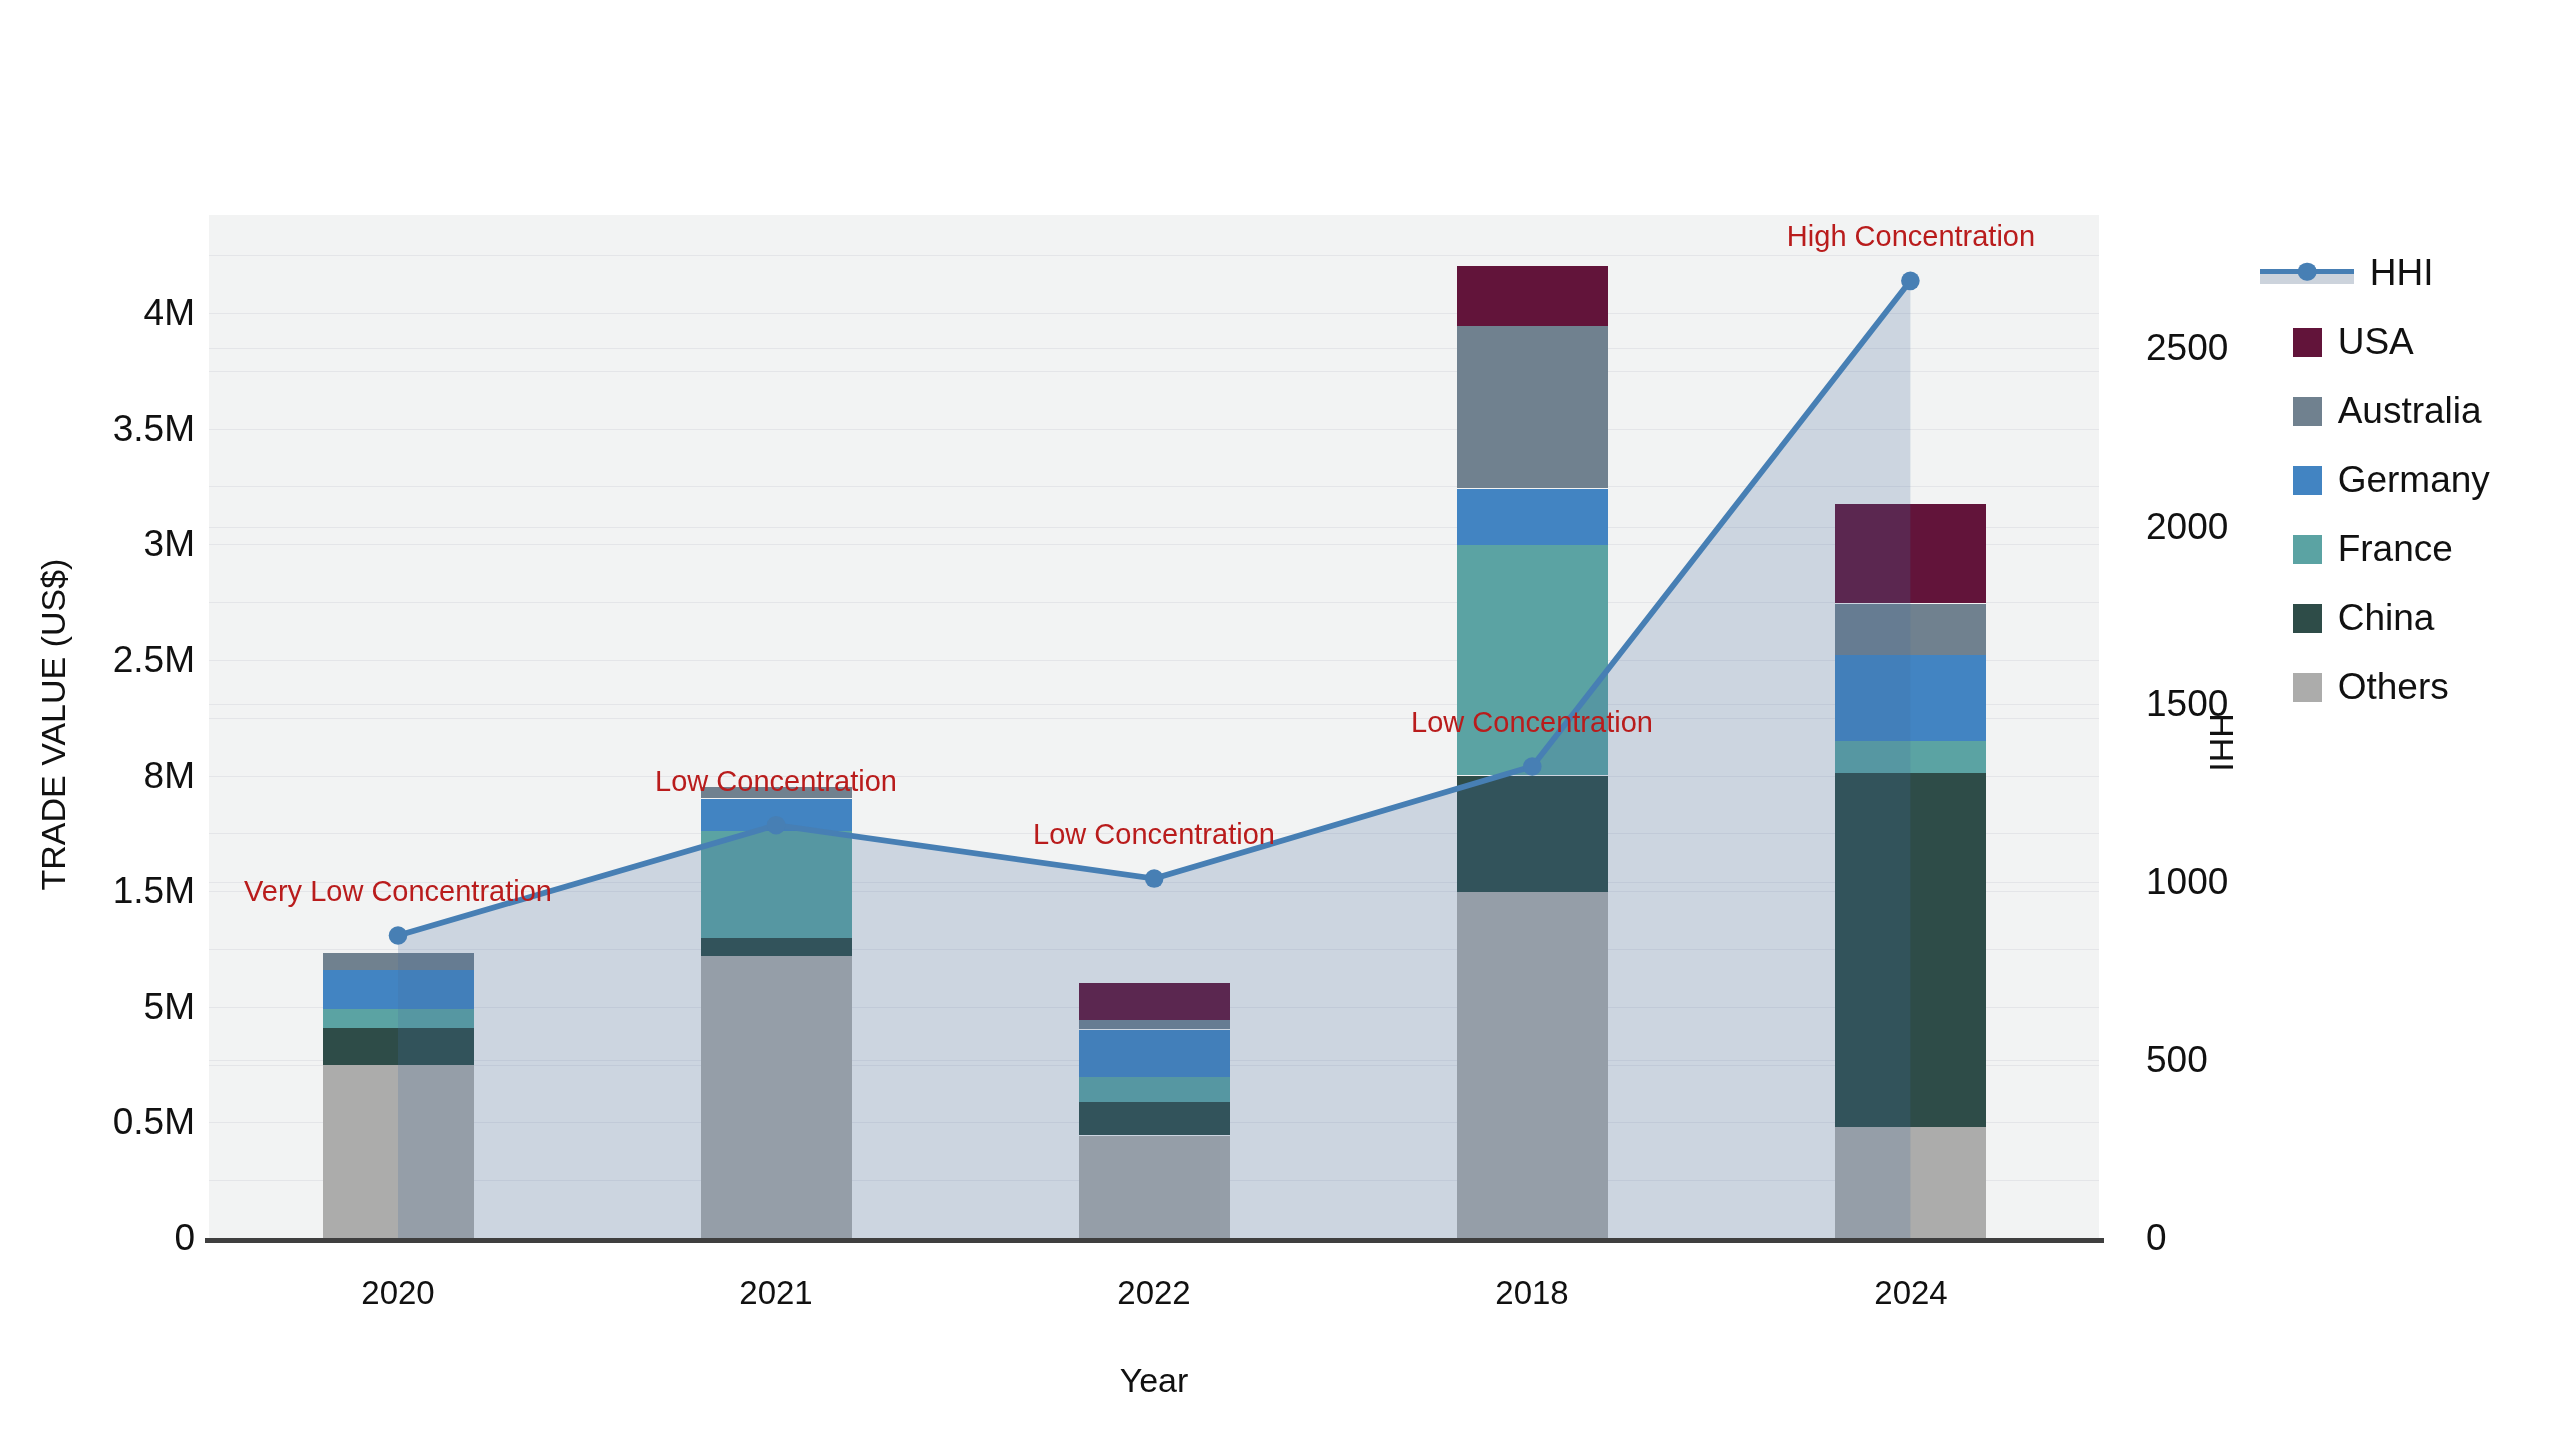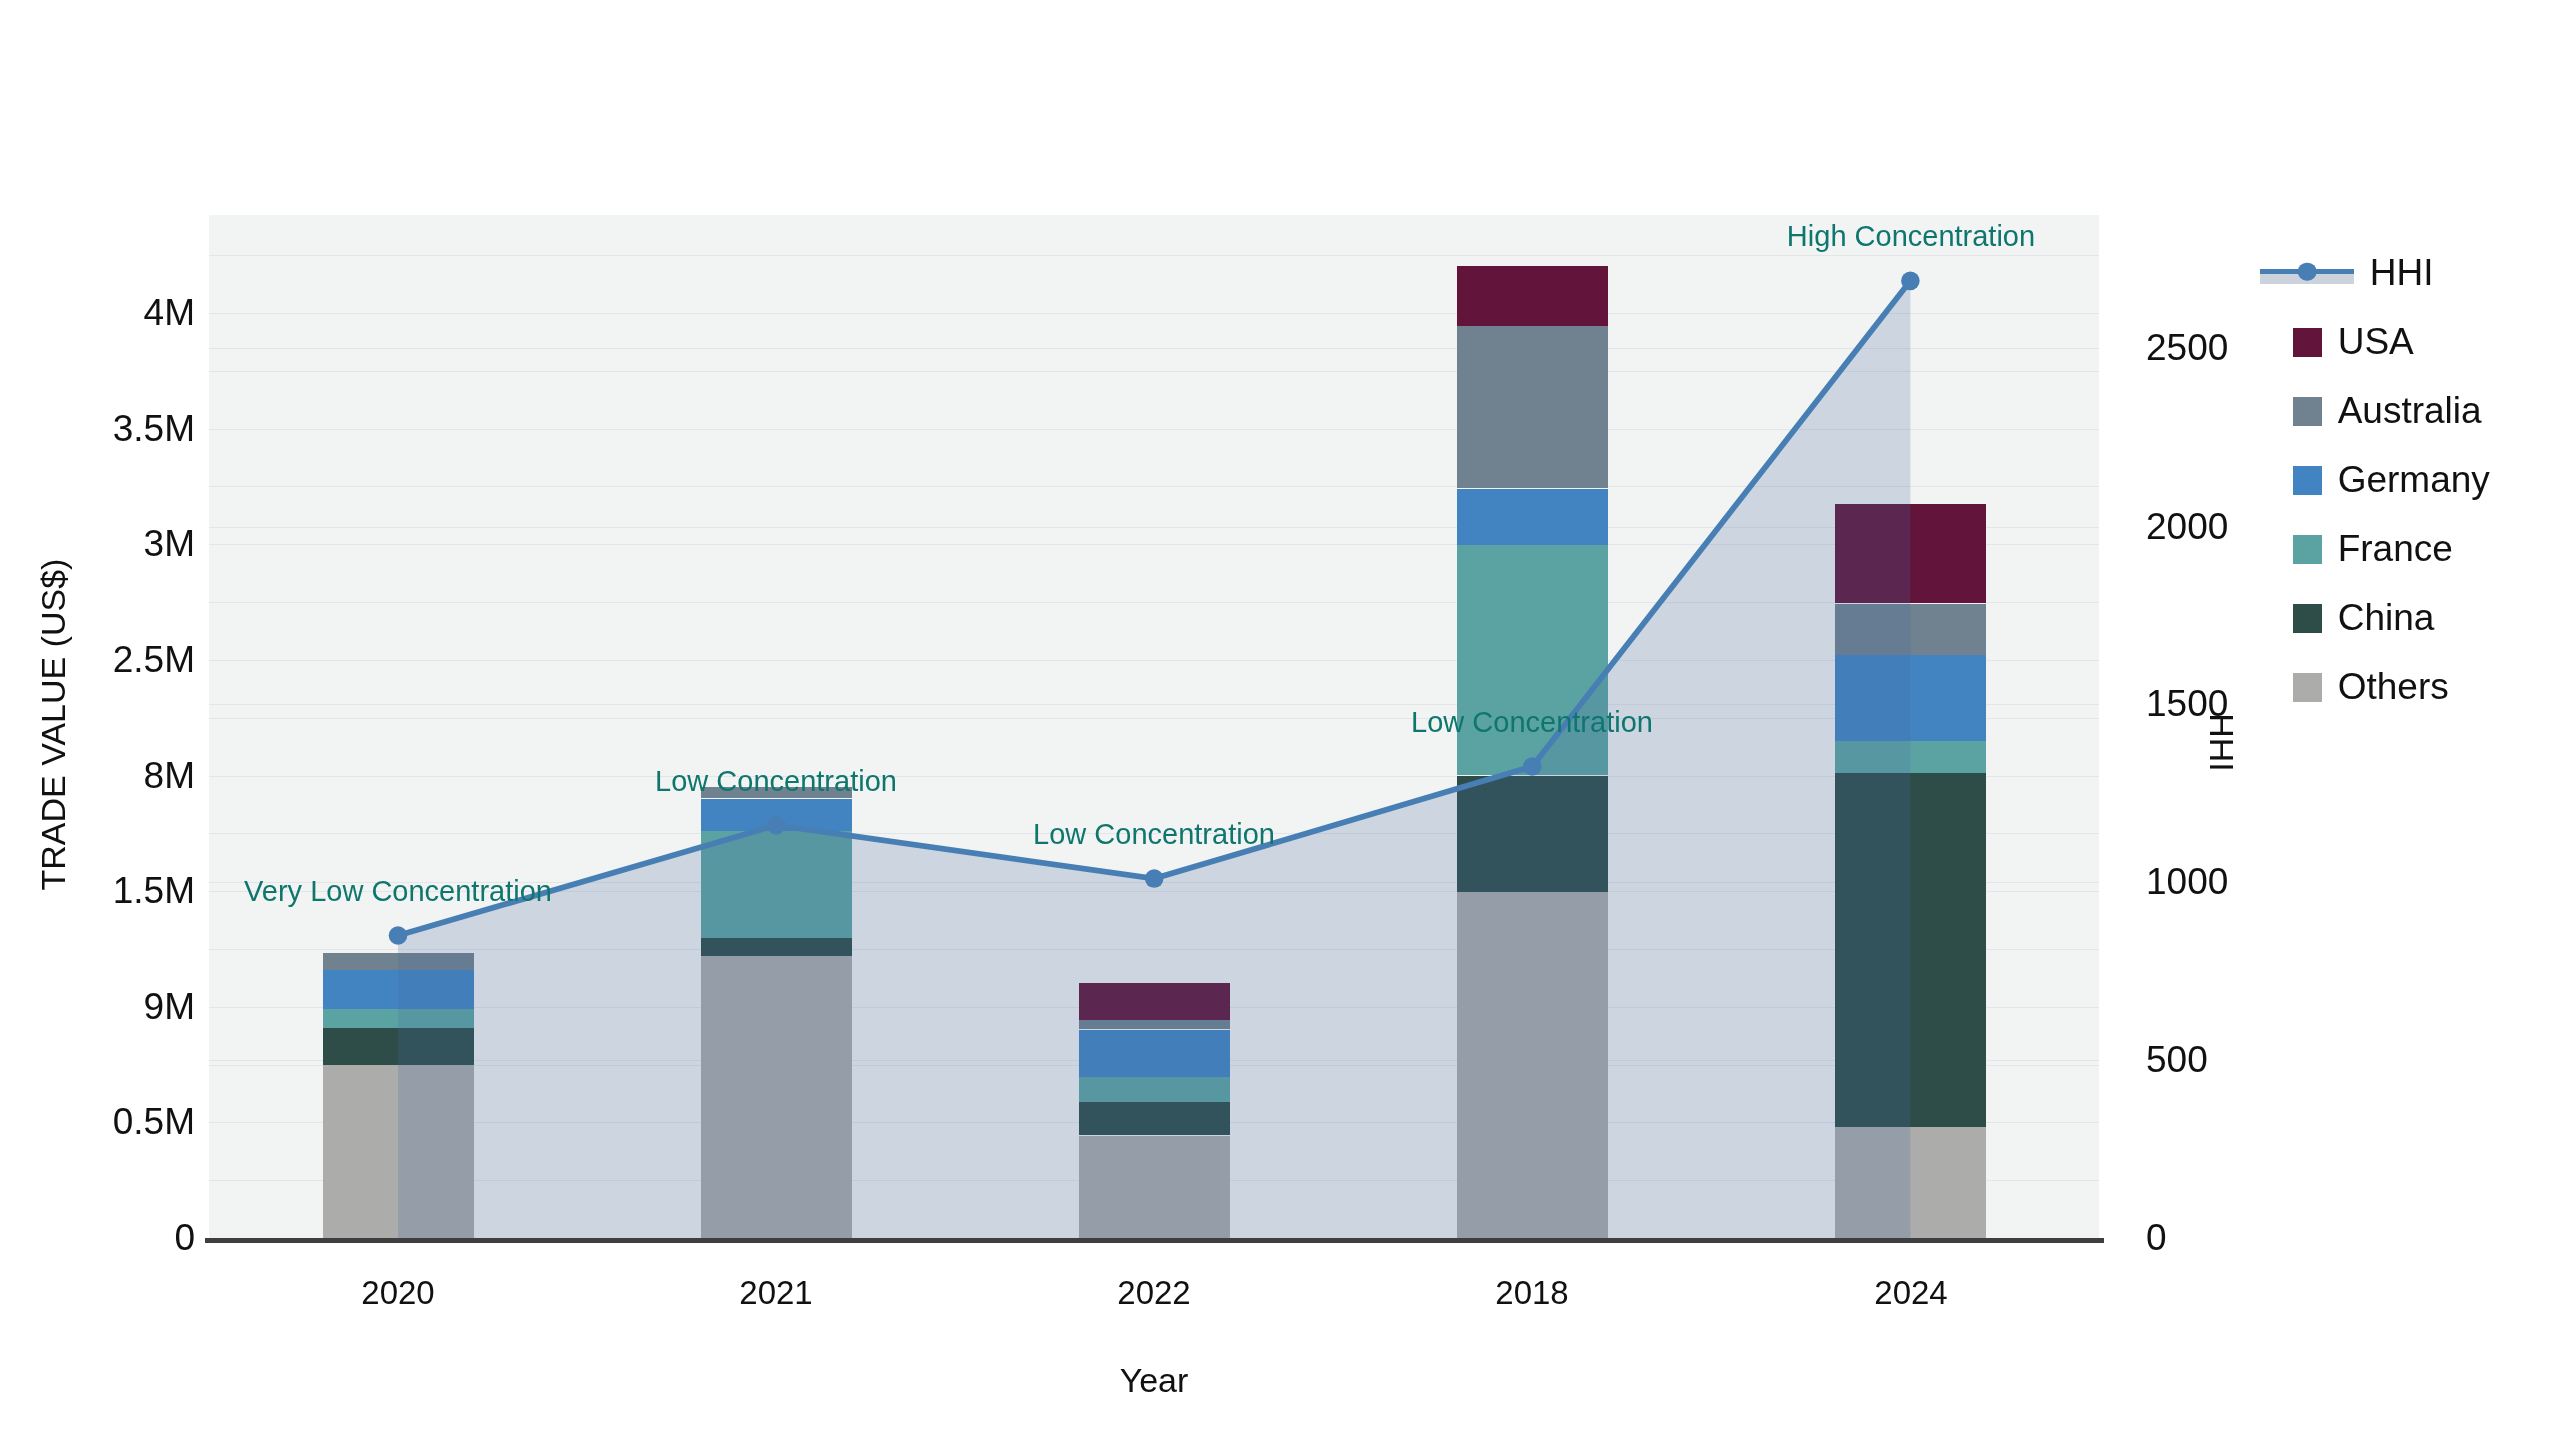--- a/index.html
+++ b/index.html
@@ -15,21 +15,21 @@
   .x-axis-line{position:absolute;height:5px;background:#3f3f3f;}
   .ytick-left{position:absolute;font-size:37px;text-align:right;width:172px;
     transform:translateY(-50%);white-space:nowrap;}
   .ytick-right{position:absolute;font-size:37px;text-align:left;width:172px;
     transform:translateY(-50%);white-space:nowrap;margin-left:28px;}
   .xtick{position:absolute;font-size:33px;transform:translateX(-50%);white-space:nowrap;}
   .axis-title{position:absolute;font-size:34px;white-space:nowrap;}
   #y-left-title{transform:rotate(-90deg) translate(0,0);transform-origin:center;}
   #y-right-title{transform:rotate(90deg);transform-origin:center;}
   .annotation{position:absolute;font-size:29px;transform:translate(-50%,-50%);
-    white-space:nowrap;color:#0f766e;}
+    white-space:nowrap;color:#b91c1c;}
   #line-svg{position:absolute;pointer-events:none;}
   .legend-item{position:absolute;display:flex;align-items:center;cursor:pointer;}
   .legend-swatch{width:29px;height:29px;margin-right:15.7px;flex:0 0 auto;}
   .legend-line-sample{position:relative;width:94px;height:29px;margin-right:15.7px;flex:0 0 auto;}
   .legend-line-band{position:absolute;left:0;top:10px;width:94px;height:15.7px;background:#ccd3dc;}
   .legend-line-stroke{position:absolute;left:0;top:10px;width:94px;height:5.7px;}
   .legend-line-dot{position:absolute;left:50%;top:13px;transform:translate(-50%,-50%);
     width:18.6px;height:18.6px;border-radius:50%;}
   .legend-label{font-size:37px;white-space:nowrap;}
 </style>
@@ -99,21 +99,21 @@
       <circle cx="556.2" cy="1307.3643949930458" r="13" fill="#477fb4"></circle>
       <circle cx="1084.6" cy="1153.2267037552156" r="13" fill="#477fb4"></circle>
       <circle cx="1613" cy="1227.809457579972" r="13" fill="#477fb4"></circle>
       <circle cx="2141.3999999999996" cy="1071.1856745479834" r="13" fill="#477fb4"></circle>
       <circle cx="2669.7999999999997" cy="392.48261474269816" r="13" fill="#477fb4"></circle>
     </svg>
   <div id="axis-layer">
       <div class="x-axis-line" style="left: 205px; width: 1899px; top: 1238px;"></div>
       <div class="ytick-left" style="left: 23px; top: 1238px;">0</div>
       <div class="ytick-left" style="left: 23px; top: 1122px;">0.5M</div>
-      <div class="ytick-left" style="left: 23px; top: 1007px;">9M</div>
+      <div class="ytick-left" style="left: 23px; top: 1007px;">5M</div>
       <div class="ytick-left" style="left: 23px; top: 891px;">1.5M</div>
       <div class="ytick-left" style="left: 23px; top: 776px;">8M</div>
       <div class="ytick-left" style="left: 23px; top: 660px;">2.5M</div>
       <div class="ytick-left" style="left: 23px; top: 544px;">3M</div>
       <div class="ytick-left" style="left: 23px; top: 429px;">3.5M</div>
       <div class="ytick-left" style="left: 23px; top: 313px;">4M</div>
       <div class="ytick-right" style="left: 2118px; top: 1238px;">0</div>
       <div class="ytick-right" style="left: 2118px; top: 1060px;">500</div>
       <div class="ytick-right" style="left: 2118px; top: 882px;">1000</div>
       <div class="ytick-right" style="left: 2118px; top: 704px;">1500</div>

